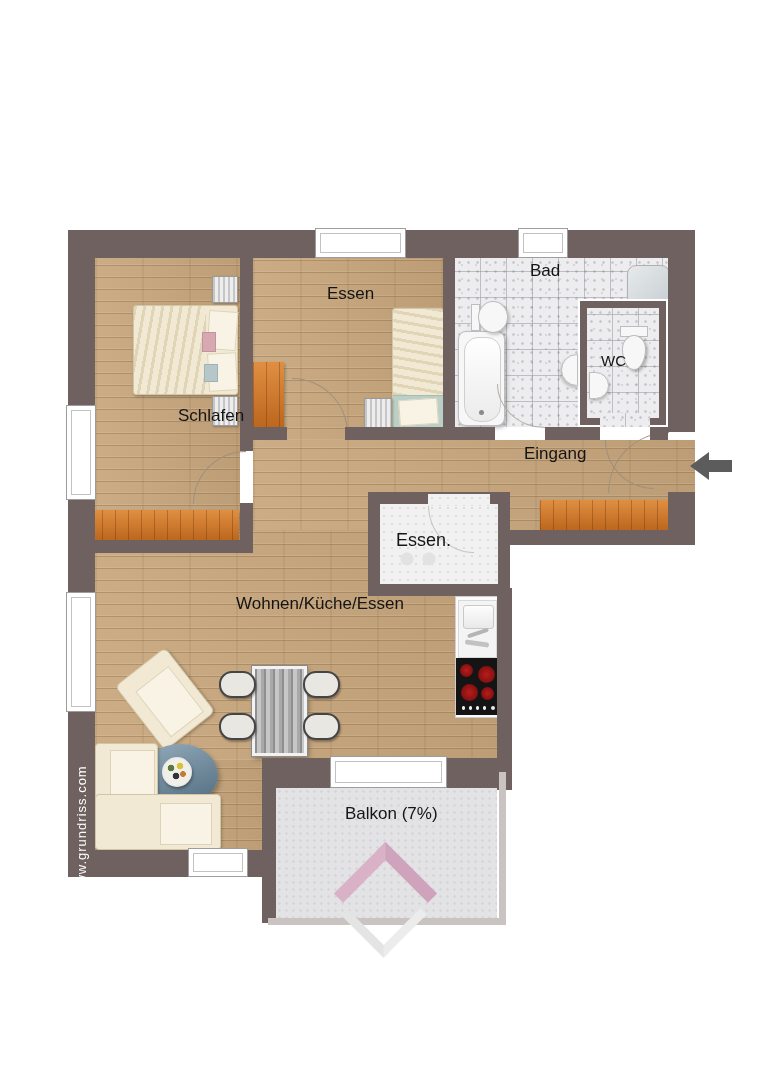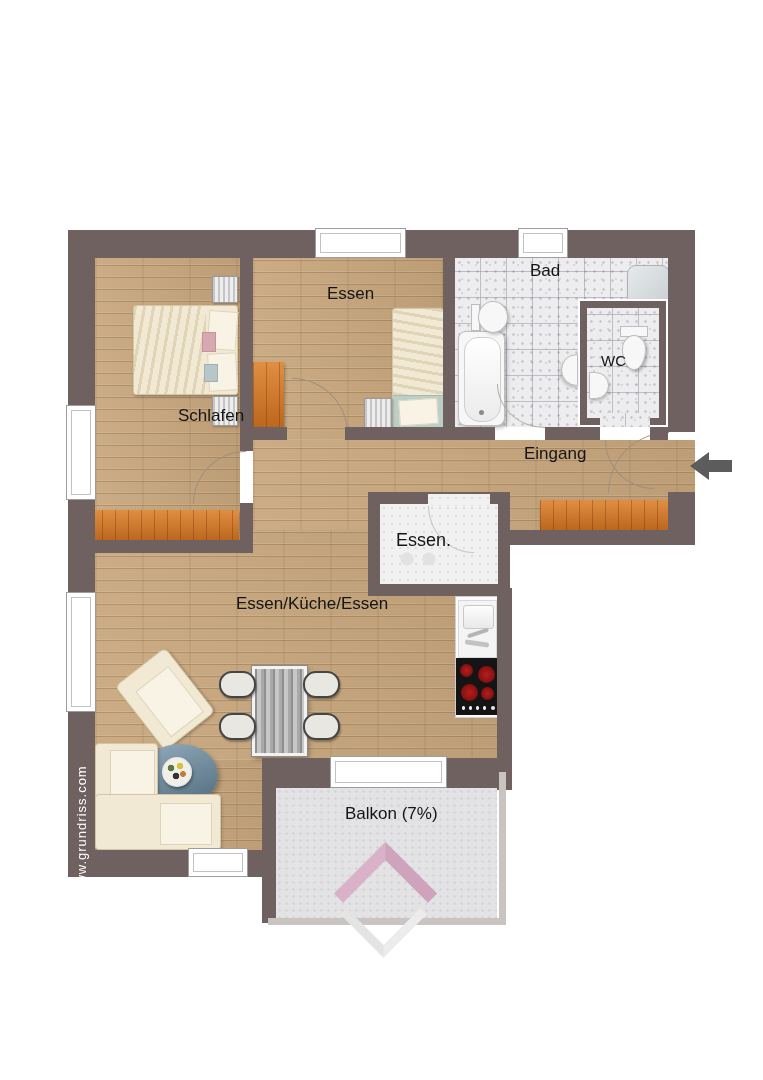--- a/index.html
+++ b/index.html
@@ -198,21 +198,21 @@
     <div class="abs" style="left:0;top:0;width:0;height:0;border-right:19px solid #5c5c5c;border-top:14px solid transparent;border-bottom:14px solid transparent;"></div>
     <div class="abs" style="left:18px;top:8px;width:24px;height:12px;background:#5c5c5c;"></div>
   </div>
 
   <div class="abs label" style="left:134px;top:406px;margin-left:44px;">Schlafen</div>
   <div class="abs label" style="left:327px;top:284px;">Essen</div>
   <div class="abs label" style="left:530px;top:261px;">Bad</div>
   <div class="abs label" style="left:601px;top:352px;font-size:15px;">WC</div>
   <div class="abs label" style="left:488px;top:444px;margin-left:36px;">Eingang</div>
   <div class="abs label" style="left:396px;top:530px;font-size:18px;">Essen.</div>
-  <div class="abs label" style="left:236px;top:594px;">Essen/Küche/Essen</div>
+  <div class="abs label" style="left:236px;top:594px;">Wohnen/Küche/Essen</div>
   <div class="abs label" style="left:345px;top:804px;">Balkon (7%)</div>
 
   <div class="abs" style="left:69px;top:700px;width:26px;height:195px;color:#ffffff;font-size:13px;writing-mode:vertical-rl;transform:rotate(180deg);text-align:left;letter-spacing:1px;z-index:55;line-height:26px;">www.grundriss.com</div>
 
   <div class="abs" style="left:353px;top:884px;width:52px;height:52px;transform:rotate(45deg);border-bottom:9px solid #e4e4e4;border-right:9px solid #ececec;z-index:58;"></div>
   <div class="abs" style="left:349px;top:857px;width:60px;height:60px;transform:rotate(45deg);border-top:13px solid #cfa3bb;border-left:13px solid #d9b2c7;z-index:59;"></div>
 
 </div>
 
 </body></html>

